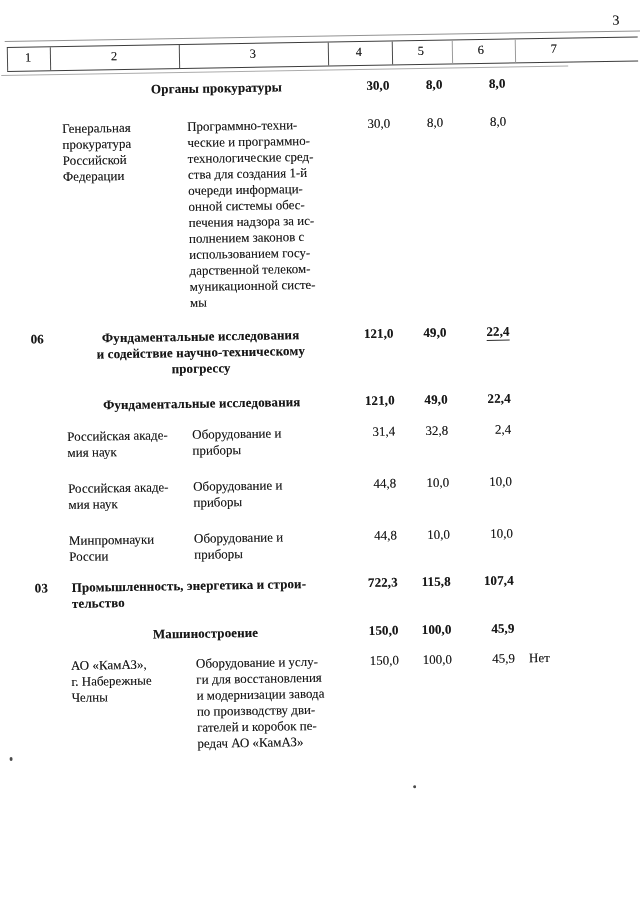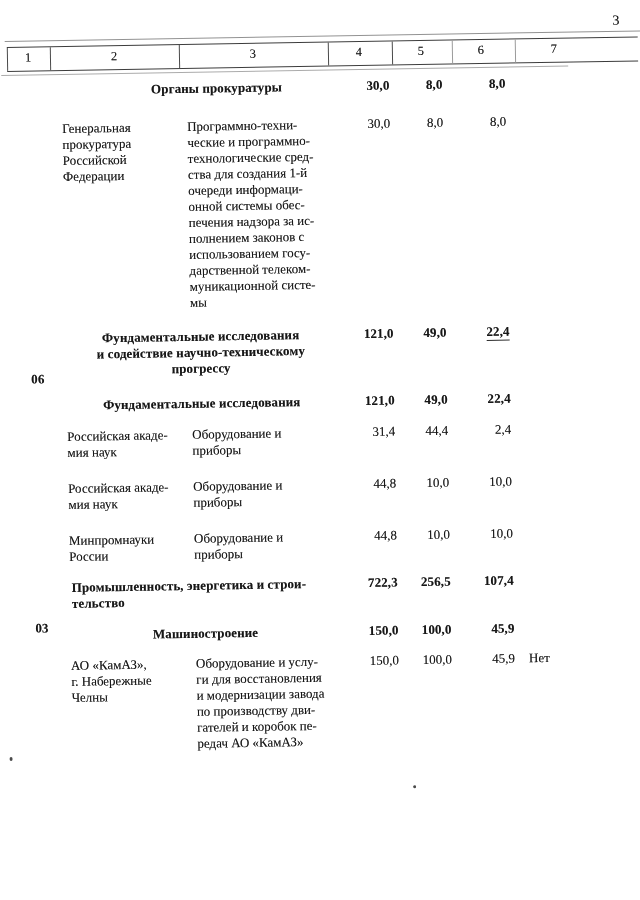--- a/index.html
+++ b/index.html
@@ -19,21 +19,21 @@
   .thead::before{content:"";position:absolute;left:-2px;right:-3px;top:-7px;border-top:1.4px solid #929292;}
   .thead::after{content:"";position:absolute;left:-6px;right:70px;bottom:-5px;border-top:1.6px solid #ababab;}
   .hc{position:absolute;top:0;width:40px;line-height:21px;text-align:center;font-size:12.5px;}
   .vsep{position:absolute;top:0;bottom:0;width:1.3px;background:#4a4a4a;}
   .vsep.light{background:#9b9b9b;width:1px;}
 
   
   .row{position:absolute;left:0;width:640px;font-size:13px;line-height:16px;}
   .row.b{font-weight:bold;letter-spacing:.1px;}
   .cell{position:absolute;top:0;white-space:pre-line;}
-  .c1{left:25px;width:34px;font-weight:bold;margin-top:40px;}
+  .c1{left:25px;width:34px;font-weight:bold;}
   .c2{left:60px;width:132px;}
   .c3{left:185px;width:166px;}
   .c4{left:306px;width:82px;text-align:right;}
   .c5{left:389px;width:52px;text-align:right;}
   .c6{left:442px;width:62px;text-align:right;}
   .c7{left:518px;width:80px;}
   .tc{left:60px;width:270px;text-align:center;font-weight:bold;}
   .tc.shift{left:80px;}
   .tl{left:62px;width:295px;font-weight:bold;}
   .u{border-bottom:1.4px solid #2e2e2e;padding-bottom:.5px;}
@@ -112,21 +112,21 @@
       <span class="cell c5">49,0</span>
       <span class="cell c6">22,4</span>
     </div>
 
     <div class="row" style="top:430px">
       <span class="cell c2">Российская акаде-
 мия наук</span>
       <span class="cell c3">Оборудование и
 приборы</span>
       <span class="cell c4">31,4</span>
-      <span class="cell c5">44,4</span>
+      <span class="cell c5">32,8</span>
       <span class="cell c6">2,4</span>
     </div>
 
     <div class="row" style="top:482px">
       <span class="cell c2">Российская акаде-
 мия наук</span>
       <span class="cell c3">Оборудование и
 приборы</span>
       <span class="cell c4">44,8</span>
       <span class="cell c5">10,0</span>
@@ -141,21 +141,21 @@
       <span class="cell c4">44,8</span>
       <span class="cell c5">10,0</span>
       <span class="cell c6">10,0</span>
     </div>
 
     <div class="row b" style="top:581px">
       <span class="cell c1">03</span>
       <span class="cell tl">Промышленность, энергетика и строи-
 тельство</span>
       <span class="cell c4">722,3</span>
-      <span class="cell c5">256,5</span>
+      <span class="cell c5">115,8</span>
       <span class="cell c6">107,4</span>
     </div>
 
     <div class="row b" style="top:629px">
       <span class="cell tc">Машиностроение</span>
       <span class="cell c4">150,0</span>
       <span class="cell c5">100,0</span>
       <span class="cell c6">45,9</span>
     </div>
 

